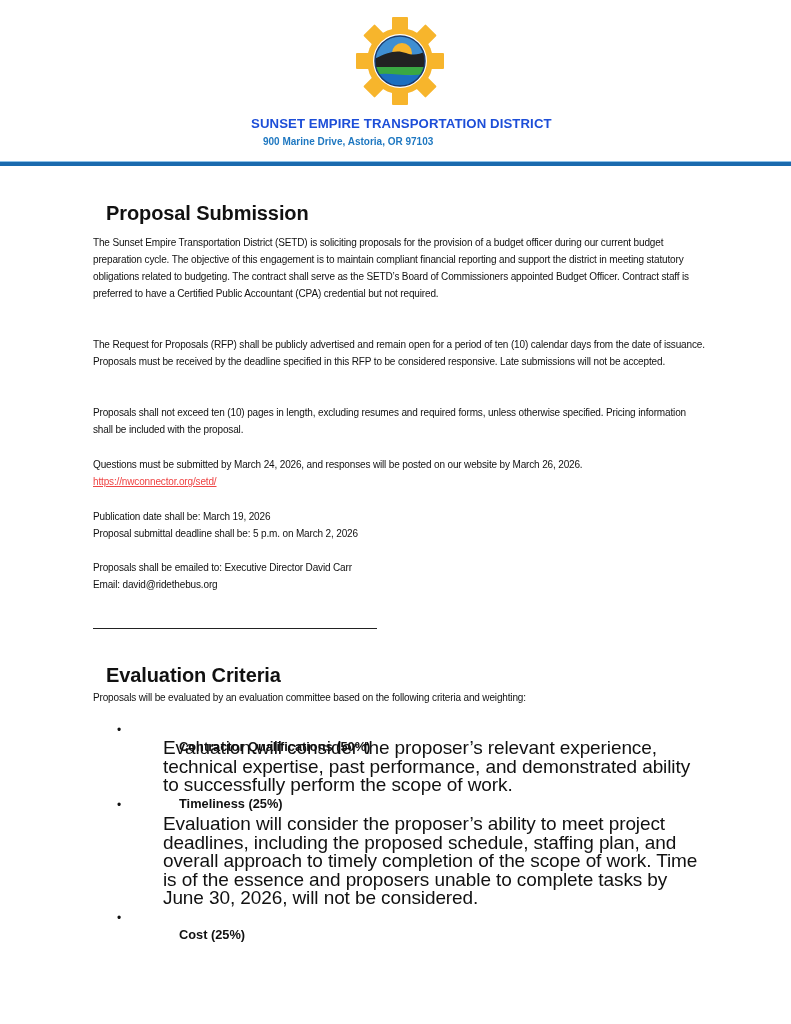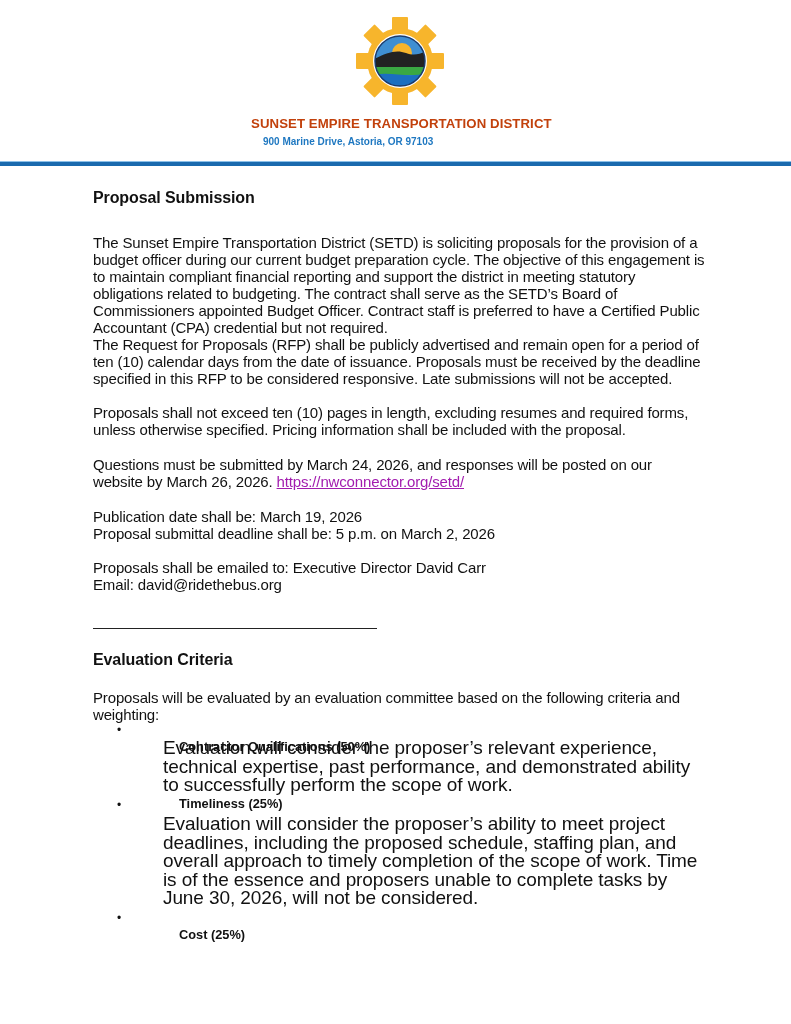--- a/index.html
+++ b/index.html
@@ -5,40 +5,40 @@
   html, body { margin: 0; padding: 0; background: #ffffff; }
   body {
     width: 791px; height: 1024px; position: relative; overflow: hidden;
     font-family: "Liberation Sans", "DejaVu Sans", sans-serif;
     color: #111111;
   }
   .logo { position: absolute; left: 352px; top: 16px; width: 96px; height: 90px; }
   .org-block { position: absolute; top: 116px; left: 0; width: 791px; }
   .org-name {
     position: absolute; left: 251px; top: 0; font-size: 13.2px; font-weight: bold;
-    color: #c2410c; letter-spacing: 0.1px; white-space: nowrap;
+    color: #1d4ed8; letter-spacing: 0.1px; white-space: nowrap;
   }
   .org-address {
     position: absolute; left: 263px; top: 20px; font-size: 10px; font-weight: bold;
     color: #1f78c1; white-space: nowrap;
   }
   .header-rule {
     position: absolute; left: 0; top: 161px; width: 791px; height: 4px;
     background: #1a6aae; border-top: 1px solid #8cc0e8;
   }
   .content { position: absolute; left: 93px; top: 0; width: 620px; }
   h2 {
-    position: absolute; margin: 0; font-size: 16px; font-weight: bold; white-space: nowrap;
+    position: absolute; margin: 13px; font-size: 20px; font-weight: bold; white-space: nowrap;
     letter-spacing: -0.1px;
   }
   p, .line {
-    position: absolute; margin: 0; font-size: 15px; line-height: 17px; width: 612px;
+    position: absolute; margin: 0; font-size: 10px; line-height: 17px; width: 612px;
     letter-spacing: -0.15px;
   }
-  a.link { color: #a21caf; text-decoration: underline; }
+  a.link { color: #ef4444; text-decoration: underline; }
   .sig-line {
     position: absolute; left: 0; top: 628px; width: 284px; height: 0;
     border-top: 1px solid #222;
   }
   .bullet {
     position: absolute; font-size: 12px; left: 24px;
   }
   .crit-title {
     position: absolute; left: 70px; margin: 16px; font-size: 12.8px; font-weight: bold; white-space: nowrap;
   }

